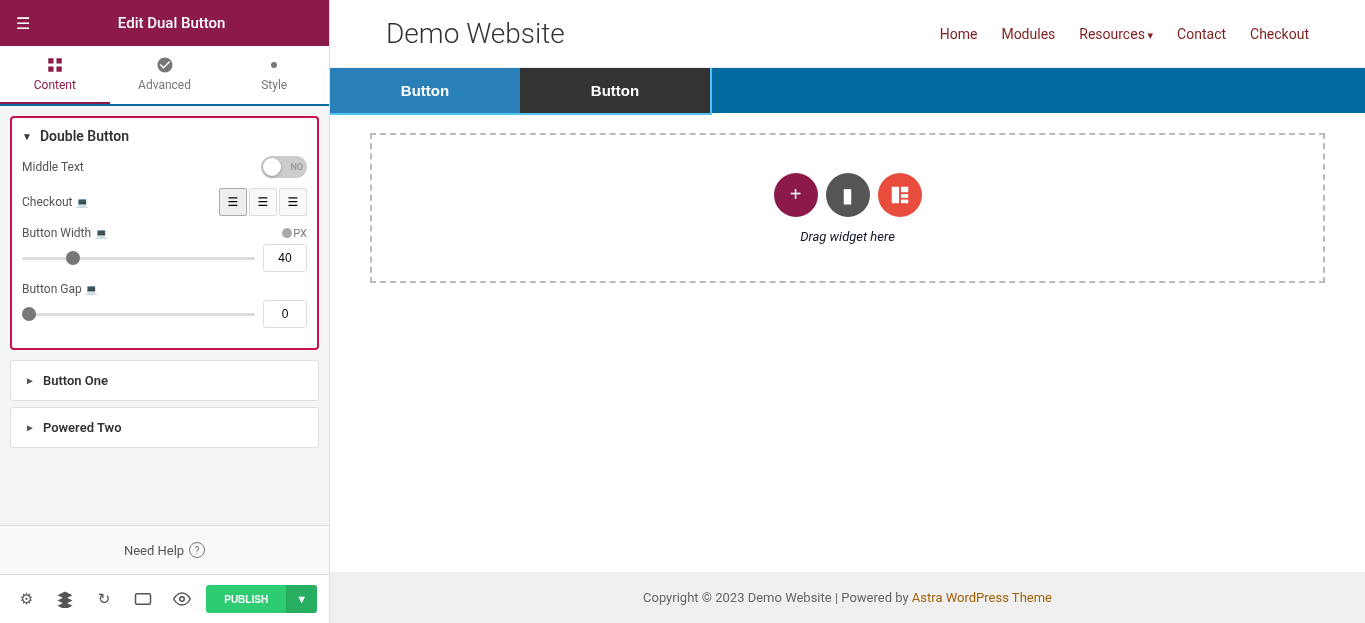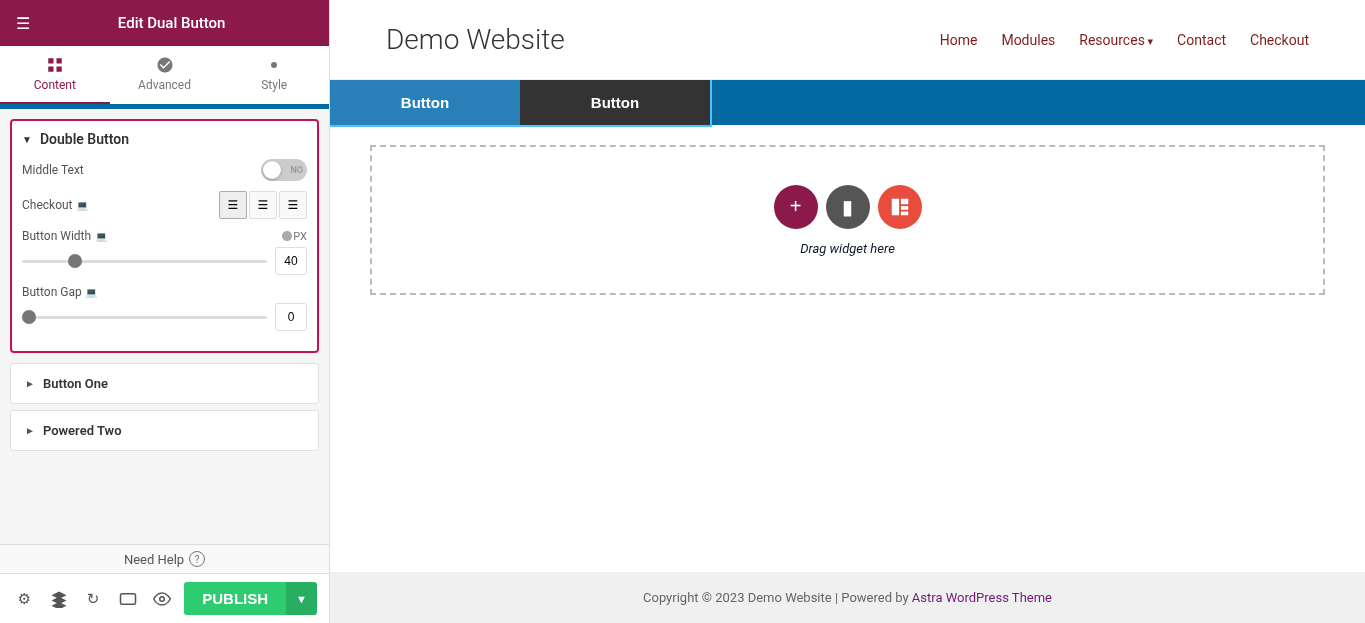--- a/index.html
+++ b/index.html
@@ -8,21 +8,21 @@
     
     .app-container { display: flex; height: 100%; }
 
     
     .left-panel { width: 330px; min-width: 330px; background: #f5f5f5; display: flex; flex-direction: column; height: 100%; border-right: 1px solid #ddd; }
 
     .panel-header { background: #8b1a4a; color: white; display: flex; align-items: center; justify-content: space-between; padding: 0 16px; height: 46px; }
     .panel-header-title { font-size: 15px; font-weight: 500; }
     .header-icon { color: white; font-size: 16px; cursor: pointer; }
 
-    .panel-tabs { display: flex; border-bottom: 5px solid #0369a1; background: #fff; }
+    .panel-tabs { display: flex; border-bottom: 2px solid #0369a1; background: #fff; }
     .panel-tab { flex: 1; display: flex; flex-direction: column; align-items: center; padding: 10px 8px; cursor: pointer; font-size: 12px; color: #777; gap: 4px; border-bottom: 2px solid transparent; }
     .panel-tab.active { color: #8b1a4a; border-bottom: 2px solid #8b1a4a; }
     .panel-tab svg { width: 18px; height: 18px; }
 
     .panel-content { flex: 1; overflow-y: auto; padding: 10px; }
 
     
     .section-box { border: 2px solid #c8134a; border-radius: 4px; background: #fff; padding: 10px; margin-bottom: 10px; }
     .section-header { display: flex; align-items: center; gap: 8px; font-size: 14px; font-weight: 600; color: #333; margin-bottom: 12px; cursor: pointer; }
     .section-header .arrow { font-size: 10px; }
@@ -40,46 +40,46 @@
     
     .align-buttons { display: flex; gap: 2px; }
     .align-btn { width: 28px; height: 28px; border: 1px solid #ddd; background: #f9f9f9; cursor: pointer; display: flex; align-items: center; justify-content: center; font-size: 12px; border-radius: 2px; }
     .align-btn.active { background: #eee; border-color: #aaa; }
 
     
     .slider-row { margin-bottom: 10px; }
     .slider-container { display: flex; align-items: center; gap: 8px; margin-top: 4px; }
     .slider { flex: 1; -webkit-appearance: none; height: 3px; background: #ddd; border-radius: 2px; outline: none; cursor: pointer; }
     .slider::-webkit-slider-thumb { -webkit-appearance: none; width: 14px; height: 14px; border-radius: 50%; background: #777; cursor: pointer; }
-    .slider-value { width: 32px; height: 28px; border: 1px solid #ddd; border-radius: 3px; text-align: center; font-size: 12px; padding: 4px; background: #fff; }
+    .slider-value { width: 44px; height: 28px; border: 1px solid #ddd; border-radius: 3px; text-align: center; font-size: 12px; padding: 4px; background: #fff; }
 
     .width-row-top { display: flex; align-items: center; justify-content: space-between; margin-bottom: 2px; }
     .px-label { font-size: 11px; color: #777; display: flex; align-items: center; gap: 0; justify-content: center; }
 
     
     .collapsible-section { background: #fff; border: 1px solid #e0e0e0; border-radius: 3px; margin-bottom: 6px; }
     .collapsible-header { display: flex; align-items: center; gap: 8px; padding: 12px 14px; font-size: 13px; font-weight: 600; color: #333; cursor: pointer; }
     .collapsible-arrow { font-size: 10px; color: #555; }
 
     
-    .panel-bottom { border-top: 1px solid #ddd; background: #f9f9f9; padding: 6px 16px; display: flex; align-items: center; justify-content: center; }
+    .panel-bottom { border-top: 1px solid #ddd; background: #f9f9f9; padding: 16px 16px; display: flex; align-items: center; justify-content: center; }
     .need-help { font-size: 13px; color: #555; display: flex; align-items: center; gap: 5px; }
     .help-icon { width: 16px; height: 16px; border: 1px solid #777; border-radius: 50%; display: flex; align-items: center; justify-content: center; font-size: 10px; color: #777; }
 
     .toolbar-bottom { background: #fff; border-top: 1px solid #ddd; display: flex; align-items: center; padding: 8px 12px; gap: 10px; }
     .toolbar-icon-btn { width: 32px; height: 32px; display: flex; align-items: center; justify-content: center; color: #555; cursor: pointer; font-size: 15px; }
     .publish-btn-group { display: flex; margin-left: auto; }
-    .publish-btn { background: #2ecc71; color: white; border: none; padding: 8px 18px; font-size: 15px; font-weight: 600; cursor: pointer; border-radius: 3px 0 0 3px; }
+    .publish-btn { background: #2ecc71; color: white; border: none; padding: 8px 18px; font-size: 10px; font-weight: 600; cursor: pointer; border-radius: 3px 0 0 3px; }
     .publish-arrow-btn { background: #27ae60; color: white; border: none; padding: 8px 10px; font-size: 11px; cursor: pointer; border-radius: 0 3px 3px 0; }
 
     
     .right-panel { flex: 1; background: #fff; display: flex; flex-direction: column; overflow: hidden; }
 
     
-    .preview-nav { display: flex; align-items: center; padding: 0 56px; height: 80px; border-bottom: 1px solid #eee; }
+    .preview-nav { display: flex; align-items: center; padding: 0 56px; height: 68px; border-bottom: 1px solid #eee; }
     .nav-logo { font-size: 28px; font-weight: 300; color: #333; flex: 1; }
     .nav-links { display: flex; gap: 24px; }
     .nav-link { font-size: 14px; color: #7f1d1d; text-decoration: none; cursor: pointer; }
     .nav-link.has-arrow::after { content: ' ▾'; font-size: 11px; }
 
     
     .preview-content { flex: 1; overflow-y: auto; position: relative; }
 
     
     .dual-buttons-wrapper { display: flex; width: 380px; outline: 2px solid #4fc3f7; outline-offset: 0; }
@@ -90,21 +90,21 @@
     .drop-area { border: 2px dashed #bbb; margin: 20px 40px; min-height: 150px; display: flex; flex-direction: column; align-items: center; justify-content: center; gap: 12px; }
     .drop-actions { display: flex; gap: 8px; }
     .drop-action-btn { width: 44px; height: 44px; border-radius: 50%; display: flex; align-items: center; justify-content: center; font-size: 20px; color: white; cursor: pointer; border: none; }
     .drop-btn-crimson { background: #8b1a4a; }
     .drop-btn-gray { background: #555; }
     .drop-btn-red { background: #e74c3c; }
     .drop-label { font-size: 13px; color: #0f172a; font-style: italic; }
 
     
     .preview-footer { background: #f0f0f0; padding: 18px; text-align: center; font-size: 13px; color: #666; }
-    .preview-footer a { color: #701a75; text-decoration: none; }
+    .preview-footer a { color: #a16207; text-decoration: none; }
 
     .preview-top { position: relative; }
   </style>
 </head>
 <body>
 
 <div class="app-container">
 
   <div class="left-panel">
 

